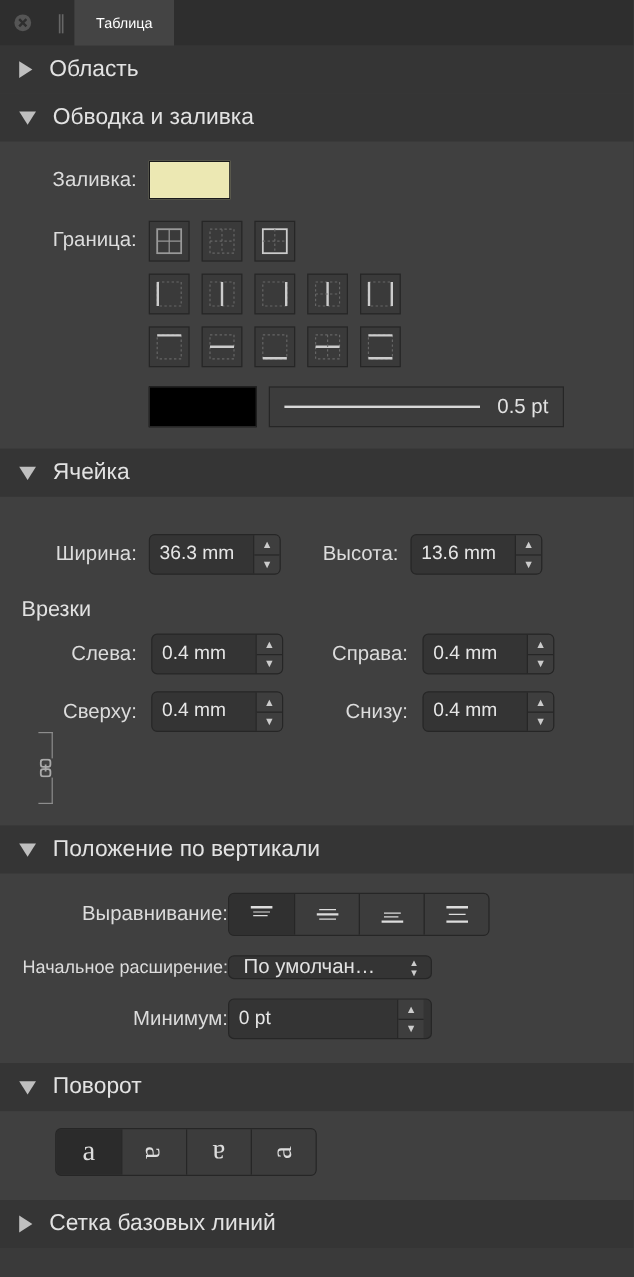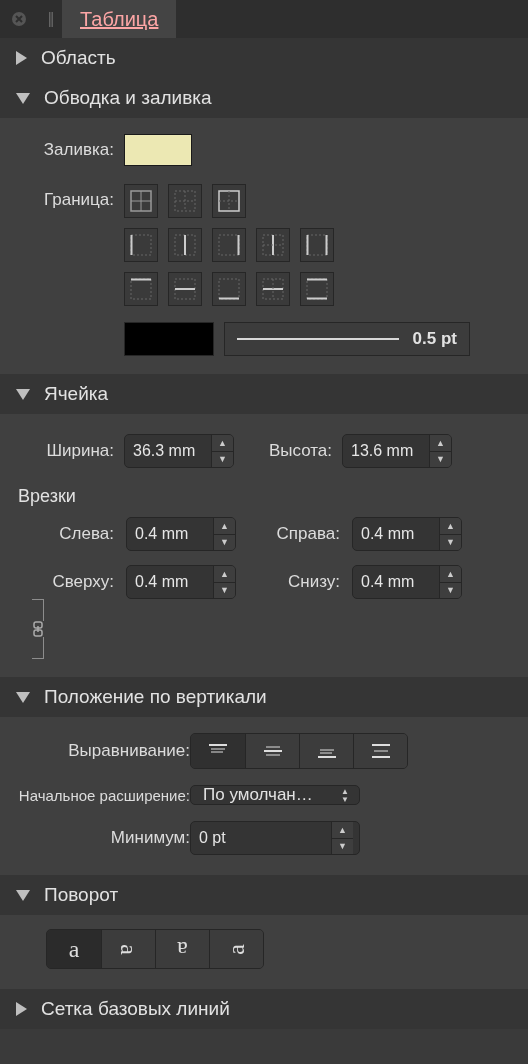--- a/index.html
+++ b/index.html
@@ -31,23 +31,22 @@
     align-items: center;
     justify-content: center;
     color: #666;
     letter-spacing: -2px;
   }
   .tab {
     padding: 0 18px;
     display: flex;
     align-items: center;
     background: #444;
-    color: #fca5a5;
-    font-size: 20px;
-    text-decoration: underline;
+    color: #ffffff;
+    font-size: 12px;
   }
   .section-head {
     height: 40px;
     display: flex;
     align-items: center;
     padding: 0 16px;
     gap: 14px;
     background: #3a3a3a;
     cursor: default;
   }
@@ -82,21 +81,21 @@
     width: 68px; height: 32px;
     background: #ece8b3;
     border: 1px solid #1a1a1a;
     box-shadow: inset 0 0 0 1px rgba(255,255,255,0.06);
   }
   .border-grid {
     display: flex;
     flex-direction: column;
     gap: 10px;
   }
-  .border-row { display: flex; gap: 10px; font-weight: bold; }
+  .border-row { display: flex; gap: 10px; }
   .border-btn {
     width: 34px; height: 34px;
     background: #3a3a3a;
     border: 1px solid #262626;
     display: flex;
     align-items: center;
     justify-content: center;
   }
   .border-btn svg { display:block; }
   .linecolor {
@@ -149,21 +148,21 @@
     flex:1;
     display:flex; align-items:center; justify-content:center;
     background:#3e3e3e;
     color:#ccc;
     font-size:9px;
   }
   .spin .b + .b { border-top:1px solid #262626; }
   .cell-row {
     display:flex; align-items:center;
     gap: 10px;
-    margin-top: 4px;
+    margin-top: 15px;
   }
   .subhead { color:#e2e2e2; font-size:18px; margin: 18px 0 10px 0; }
   .inset-grid {
     display:flex; flex-direction:column; gap:14px;
   }
   .inset-line { display:flex; align-items:center; gap:12px; }
   .inset-line .label-r { width: 96px; }
   .inset-line .label-r.r2 { width:84px; text-align:right; margin-left:8px; }
   .link-col {
     width: 28px;

